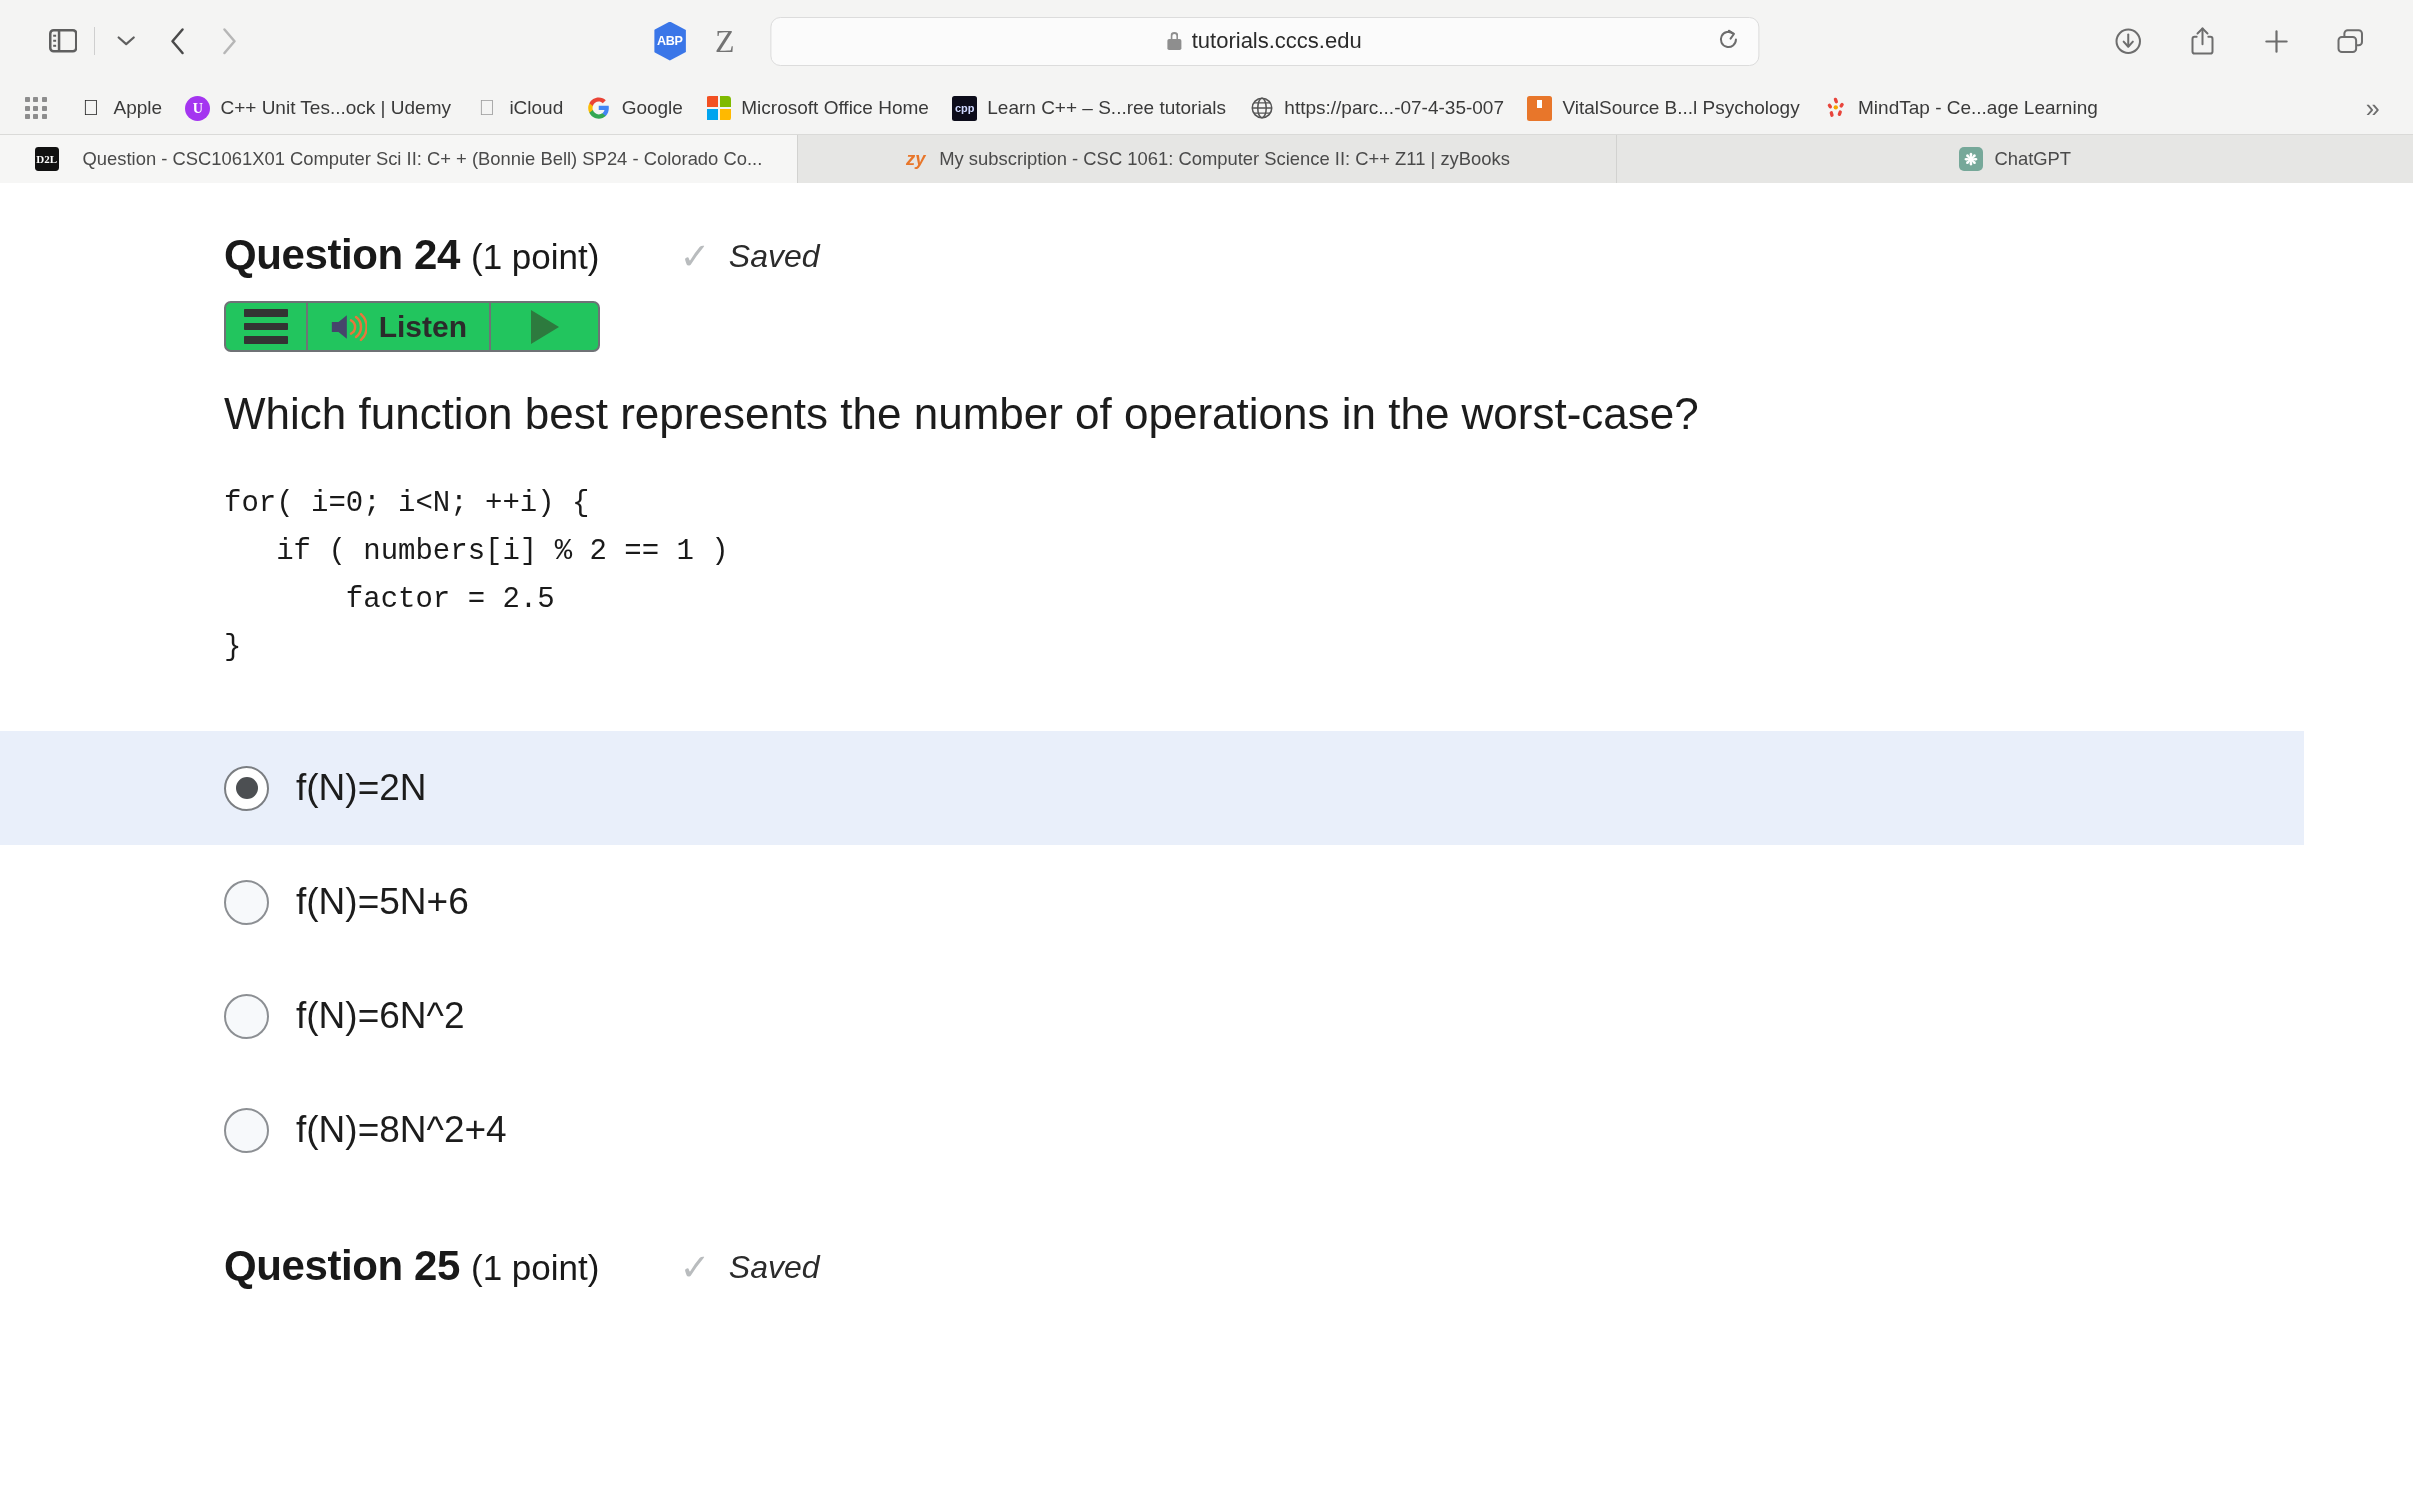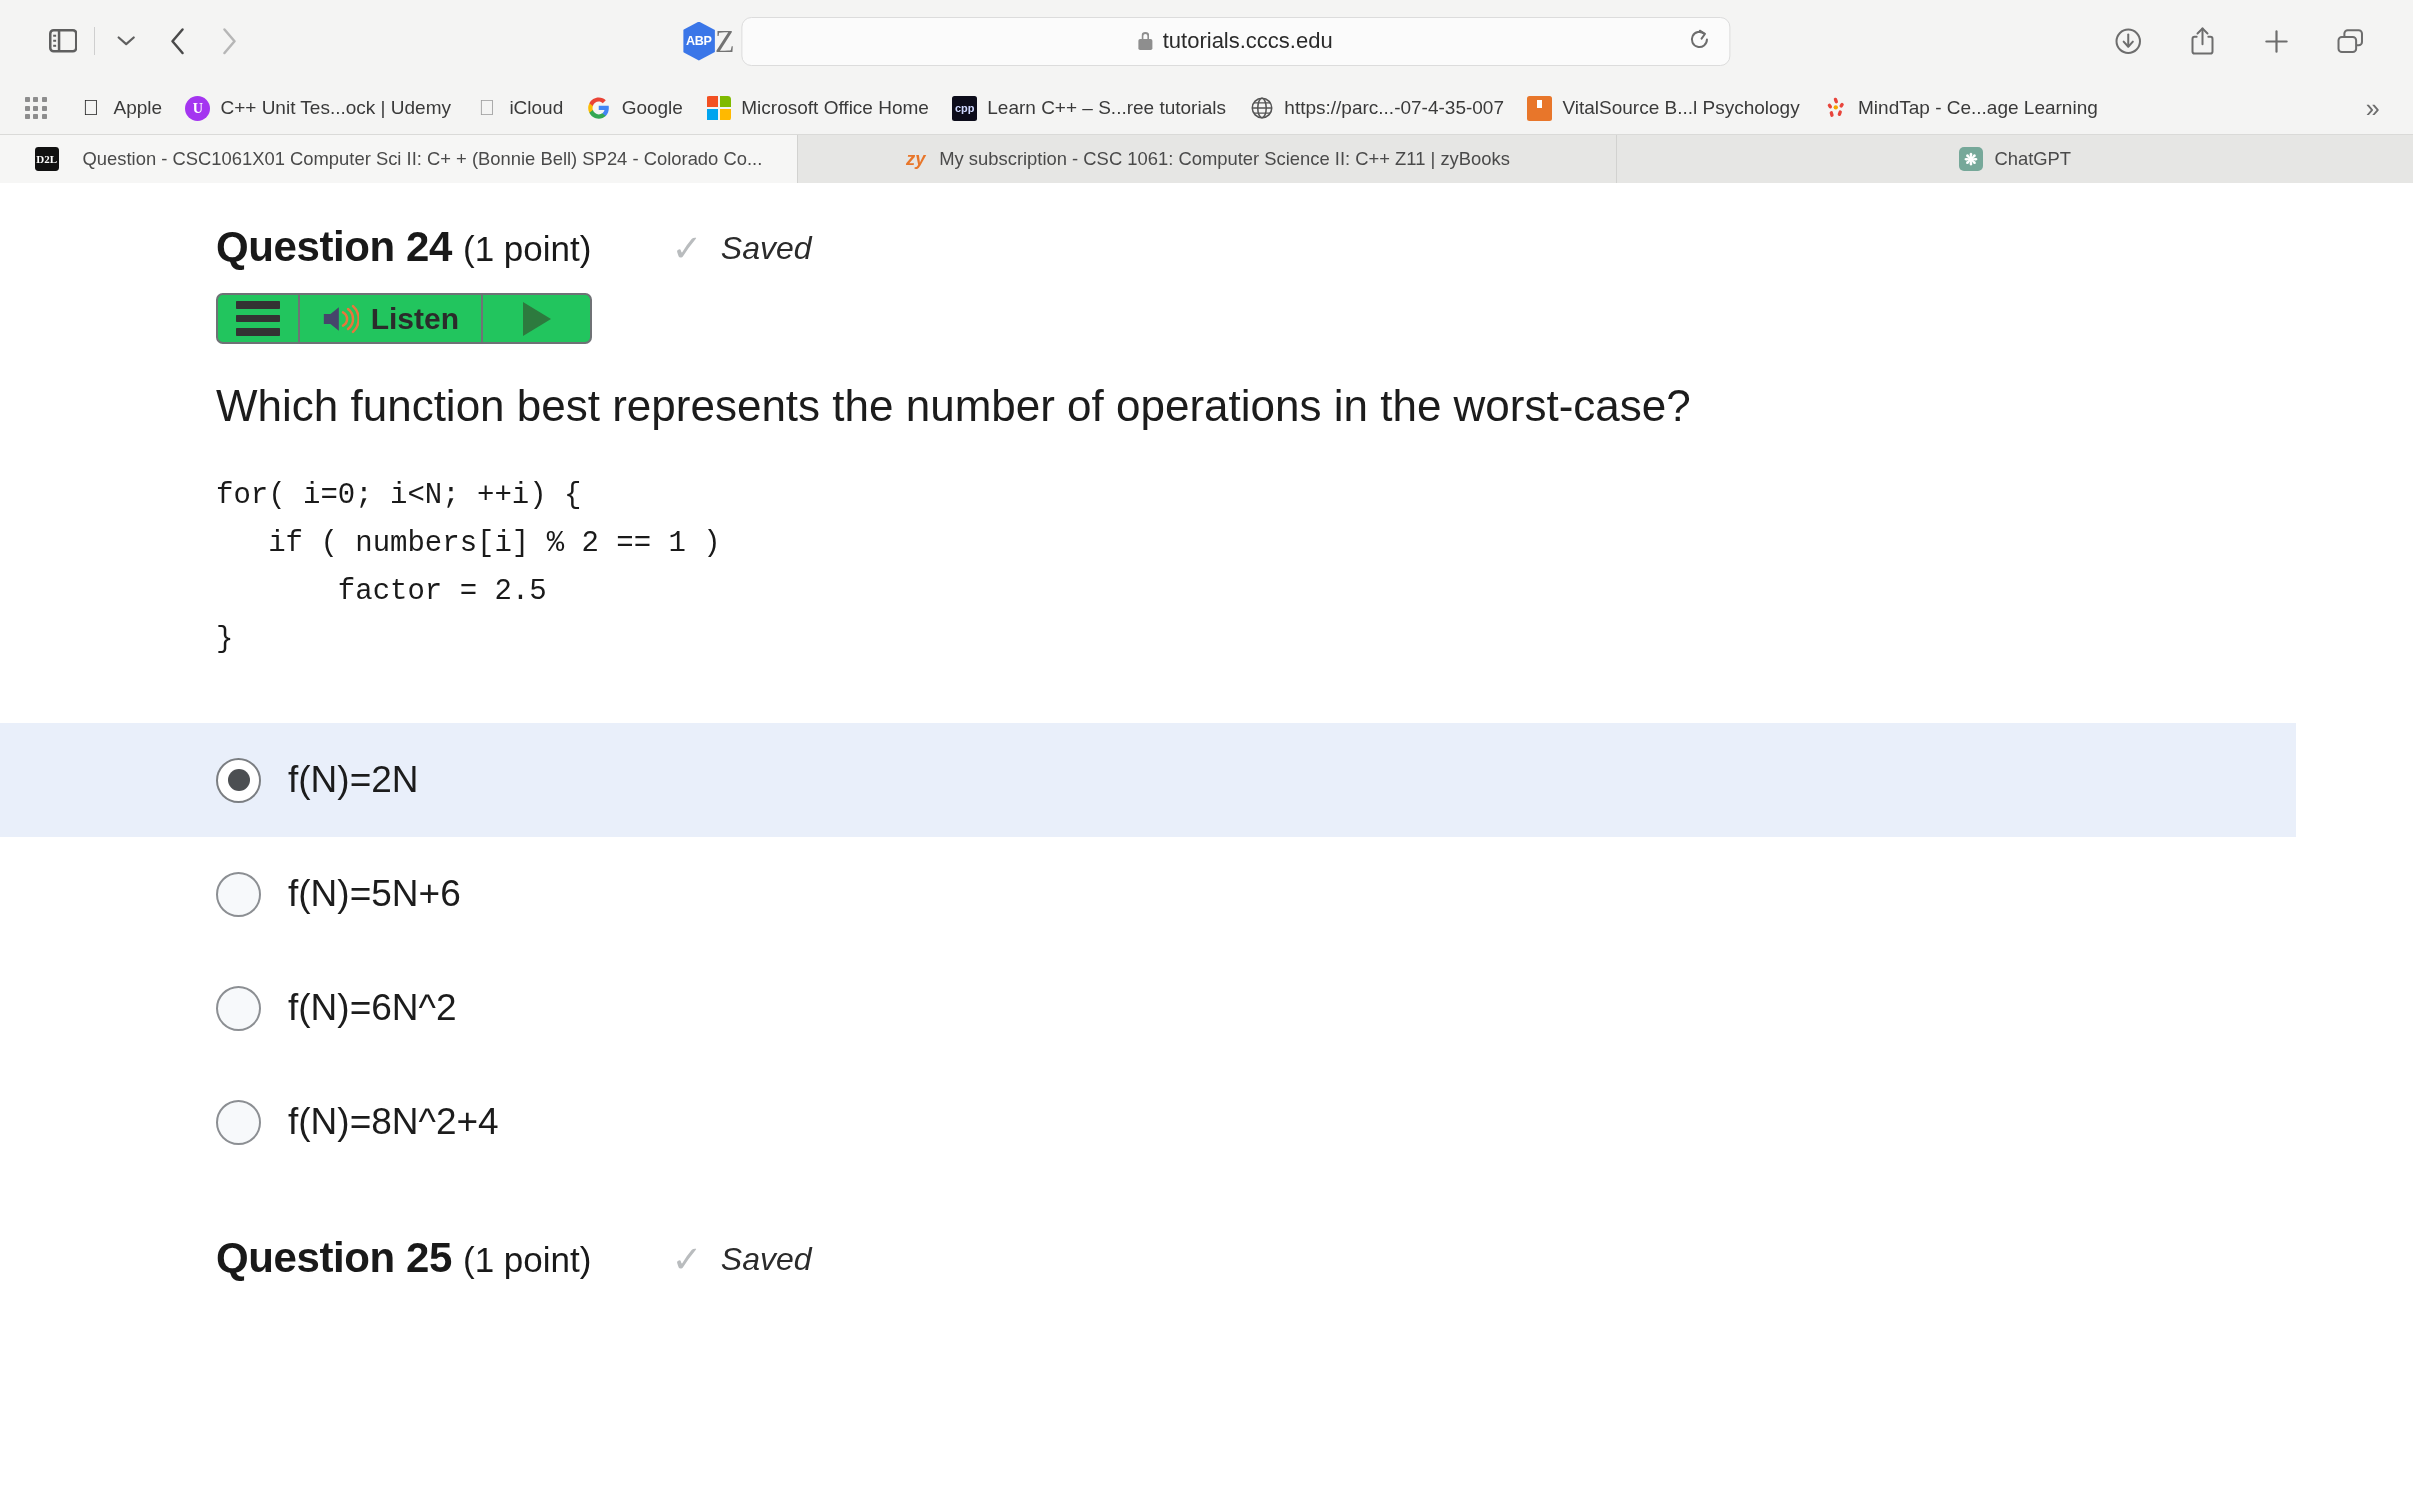--- a/index.html
+++ b/index.html
@@ -34,21 +34,21 @@
     width: 0.8px; height: 28.5px; background: #cfcfcf; margin: 0 5px;
   }
   .nav-fwd { color: #b6b6b6; }
 
   .tb-center {
     position: absolute;
     left: 50%;
     transform: translateX(-50%);
     display: flex;
     align-items: center;
-    gap: 0;
+    gap: 29px;
   }
   .ext-abp {
     width: 32px; height: 39px;
     background: #3a76e8;
     clip-path: polygon(50% 0%, 100% 22%, 100% 78%, 50% 100%, 0% 78%, 0% 22%);
     display: flex; align-items: center; justify-content: center;
     color: #ffffff; font-size: 12.6px; font-weight: bold;
     letter-spacing: -0.3px;
   }
   .ext-z {
@@ -171,21 +171,21 @@
     font-size: 11.7px; font-weight: bold; border-radius: 3.4px;
     overflow: hidden;
   }
   .fav-d2l { background: #111; color: #fff; font-size: 11px; font-family: "Liberation Serif", serif; }
   .fav-zy { color: #e8762a; font-size: 18.4px; font-weight: bold; font-style: italic; }
   .fav-chatgpt { background: #76a899; color: #fff; border-radius: 5px; font-size: 16px; }
 
   
   .page {
     background: #ffffff;
-    padding: 0;
+    padding: 8px;
     position: relative;
     height: 1324px;
   }
   .content {
     padding-left: 216px;
     padding-top: 40px;
   }
 
   .q-header {
     display: flex; align-items: baseline; gap: 0;

